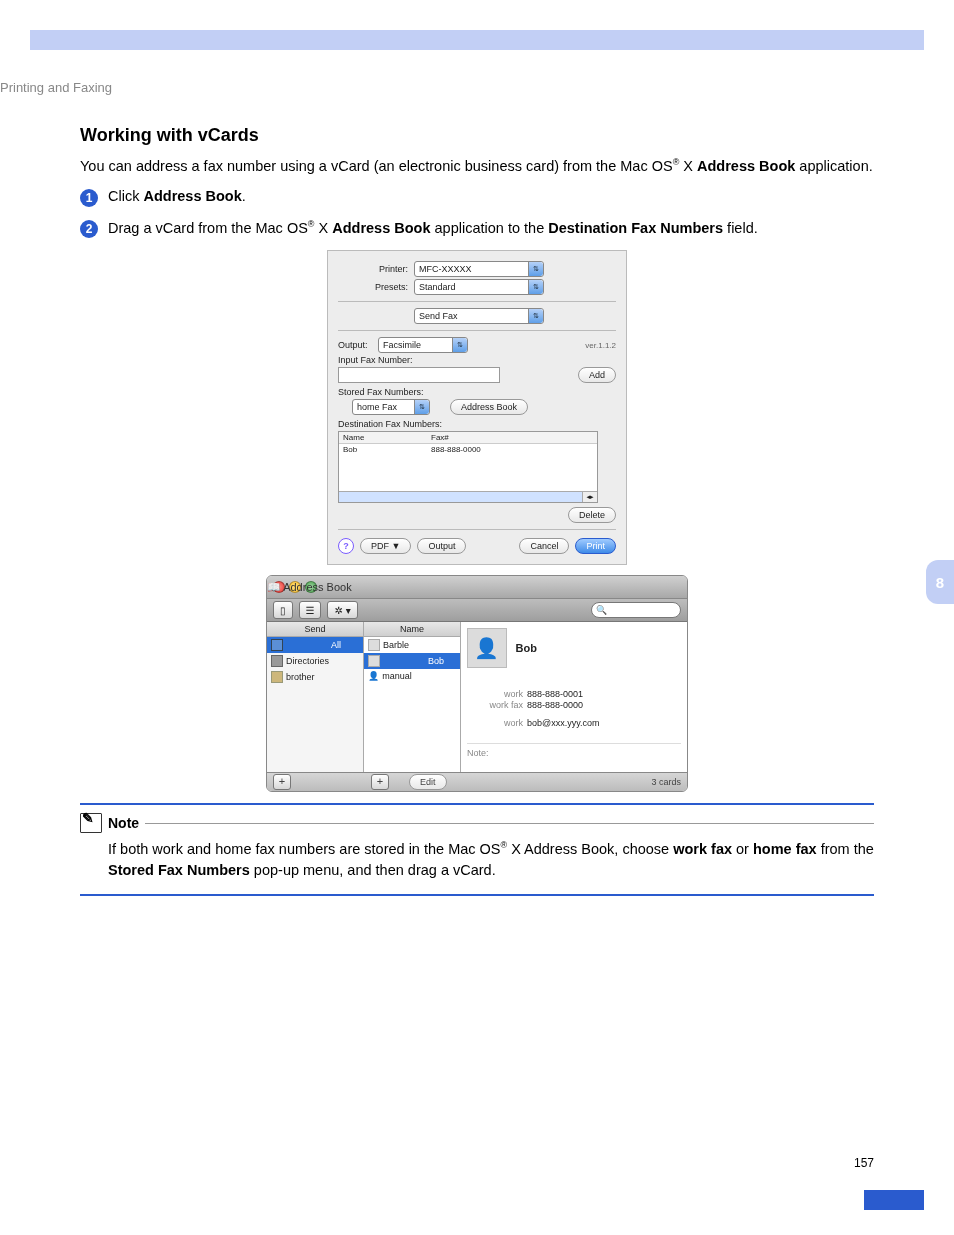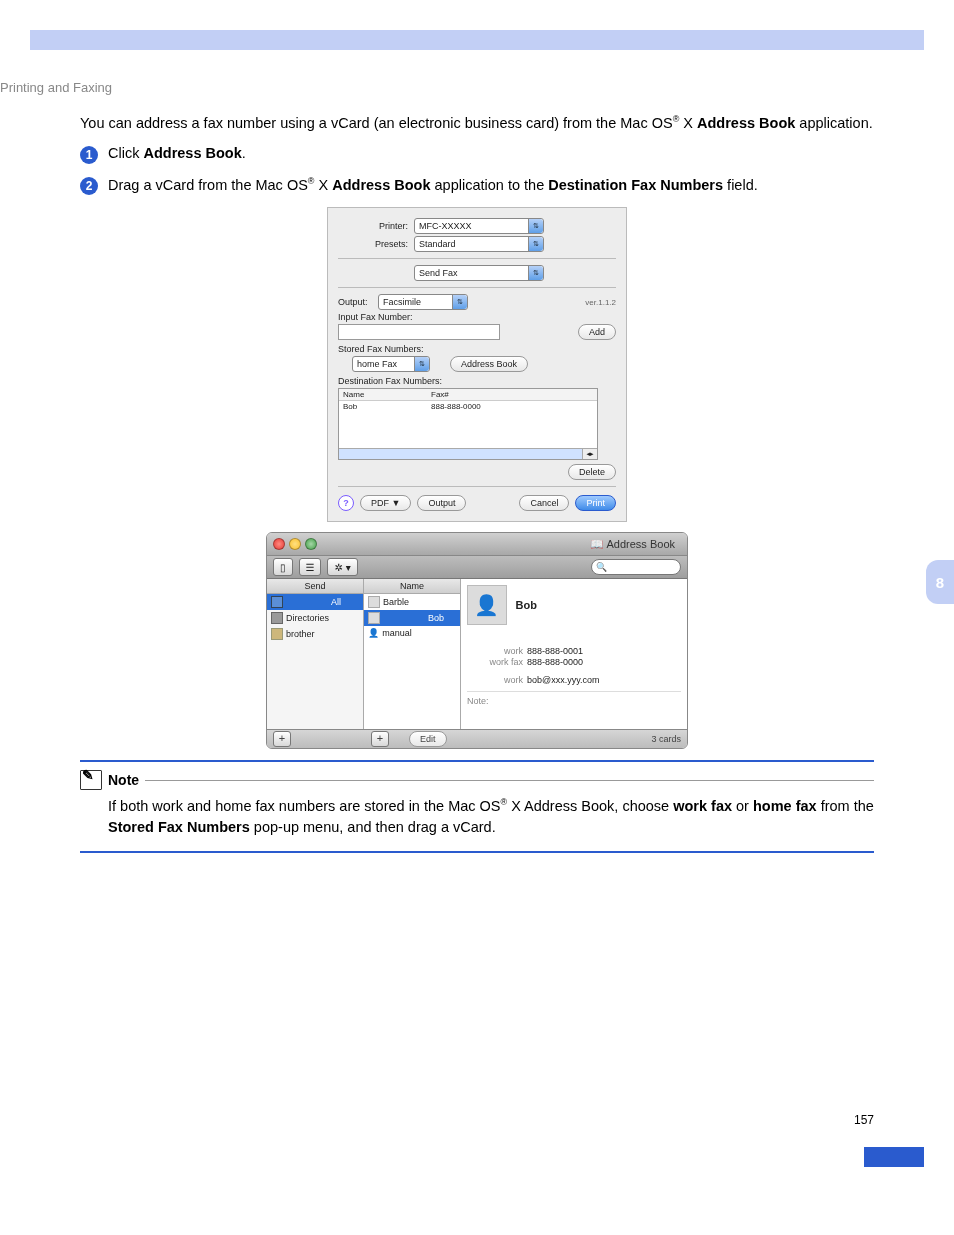--- a/index.html
+++ b/index.html
@@ -165,21 +165,21 @@
     padding: 0 6px;
     border-bottom: 1px solid #888;
     position: relative;
   }
   .ab-traffic { display: flex; gap: 4px; }
   .ab-dot { width: 10px; height: 10px; border-radius: 50%; border: 1px solid rgba(0,0,0,0.3); }
   .ab-red { background: radial-gradient(#ff8a80,#e53935); }
   .ab-yel { background: radial-gradient(#ffe082,#fbc02d); }
   .ab-grn { background: radial-gradient(#a5d6a7,#43a047); }
   .ab-title-text {
-    position: absolute; left: 0; right: 12px; text-align: right;
+    position: absolute; left: 0; right: 12px; text-align: left;
     font-size: 11px; color: #333;
   }
   .ab-toolbar {
     height: 22px; background: linear-gradient(#bdbdbd,#9e9e9e);
     border-bottom: 1px solid #777;
     display: flex; align-items: center; padding: 0 6px; gap: 6px;
   }
   .ab-tbtn {
     height: 16px; padding: 0 6px;
     background: linear-gradient(#fff,#d8d8d8);
@@ -215,21 +215,21 @@
   .ab-avatar {
     width: 38px; height: 38px;
     background: #dcdcdc; border: 1px solid #bbb;
     display: inline-flex; align-items: center; justify-content: center;
     color: #aaa; font-size: 20px;
     vertical-align: middle; margin-right: 6px;
   }
   .ab-name { font-weight: bold; font-size: 11px; vertical-align: middle; }
   .ab-field { display: flex; margin: 1px 0; font-size: 9px; }
   .ab-field .k { width: 56px; text-align: right; color: #888; padding-right: 4px; }
-  .ab-note { color: #888; margin-top: 6px; font-size: 9px; border-top: 1px solid #ddd; padding-top: 4px;}
+  .ab-note { color: #888; margin-top: 15px; font-size: 9px; border-top: 1px solid #ddd; padding-top: 4px;}
   .ab-footer {
     height: 18px; background: linear-gradient(#d6d6d6,#bcbcbc);
     border-top: 1px solid #888;
     display: flex; align-items: center; padding: 0 6px;
     font-size: 9px; color: #444;
   }
   .ab-plus {
     width: 16px; height: 14px; border: 1px solid #777; border-radius: 3px;
     background: linear-gradient(#fff,#d8d8d8);
     text-align: center; line-height: 13px; font-size: 11px;
@@ -267,20 +267,21 @@
 </head>
 <body>
 
 <div class="page-wrap">
   <div class="top-bar"></div>
   <div class="header-area">Printing and Faxing</div>
 
   <div class="tab-badge">8</div>
 
   <div class="content">
+    <h2>Working with vCards</h2>
 
     <p>
       <span>You can address a fax number using a vCard (an electronic business card) from the Mac OS</span><sup>®</sup><span> X </span><b>Address Book</b><span> application.</span>
     </p>
 
     <div class="step">
       <div class="step-num">1</div>
       <div class="step-text">
         <span>Click </span><b>Address Book</b><span>.</span>
       </div>

